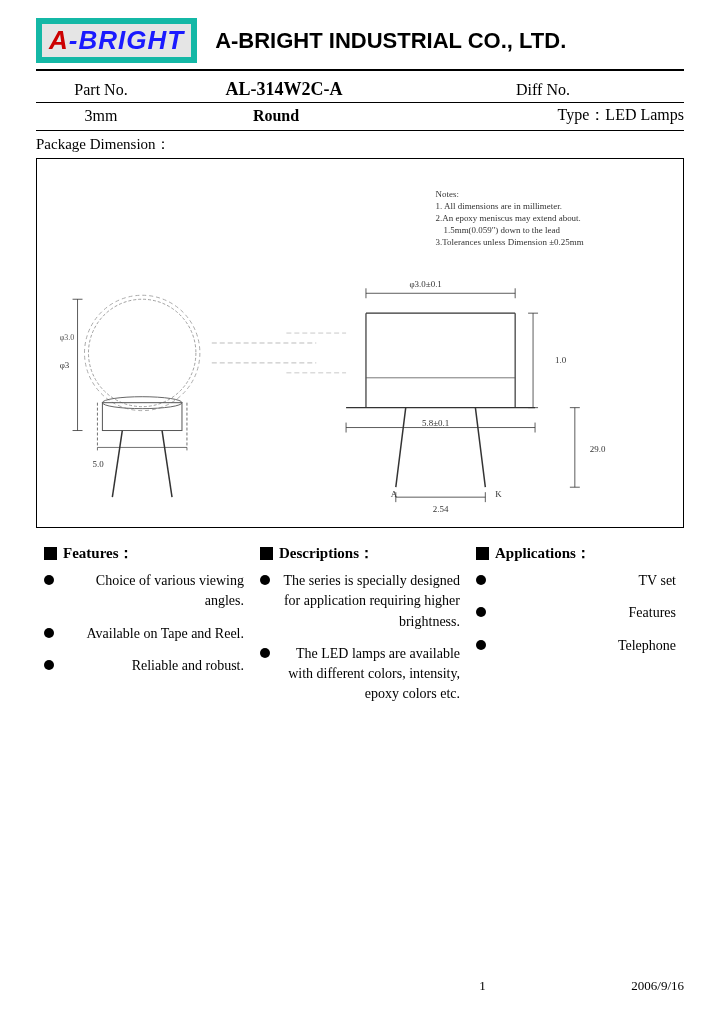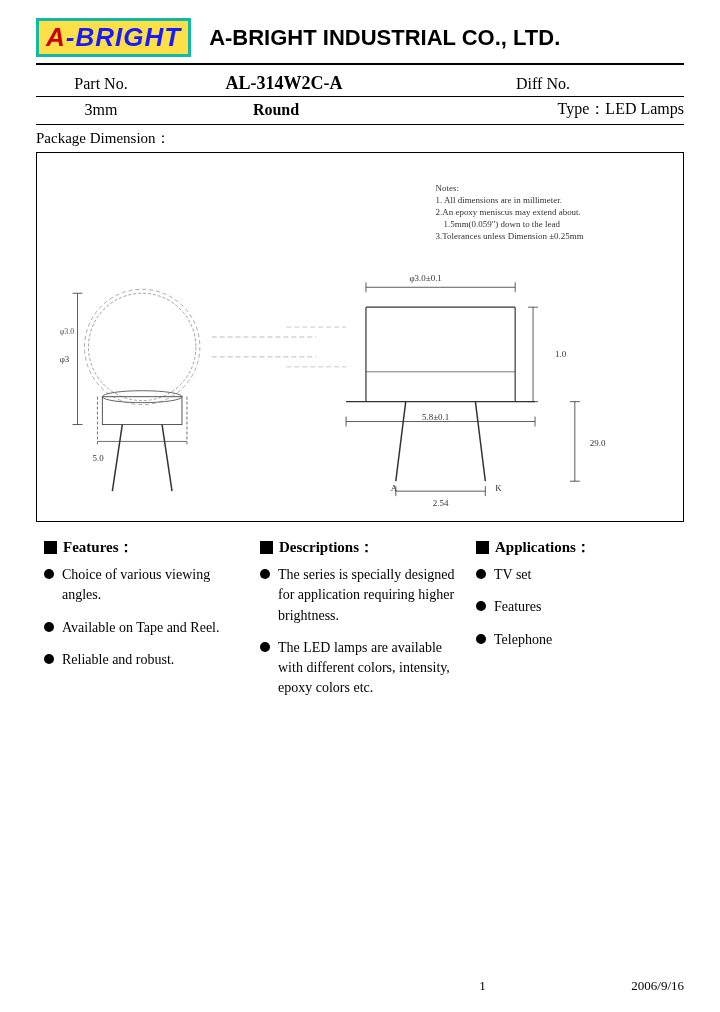--- a/index.html
+++ b/index.html
@@ -34,23 +34,23 @@
       display: flex;
       align-items: center;
       margin-right: 10px;
     }
 
     .logo-text {
       font-size: 26px;
       font-weight: 900;
       font-style: italic;
       color: #c00;
-      border: 3px solid #14b8a6;
+      border: 6px solid #14b8a6;
       padding: 1px 7px;
-      background: #fde047;
+      background: #e5e5e5;
       letter-spacing: 1px;
       font-family: Arial, sans-serif;
     }
 
     .logo-text span {
       color: #1a1aff;
     }
 
     .company-name {
       font-size: 22px;
@@ -140,20 +140,21 @@
       height: 100%;
     }
 
     
     .features-section {
       display: flex;
       flex-direction: row;
       gap: 0;
       margin-top: 6px;
       flex: 1;
+      text-align: right;
     }
 
     .col {
       flex: 1;
       padding: 0 8px;
     }
 
     .col-header {
       display: flex;
       align-items: center;

